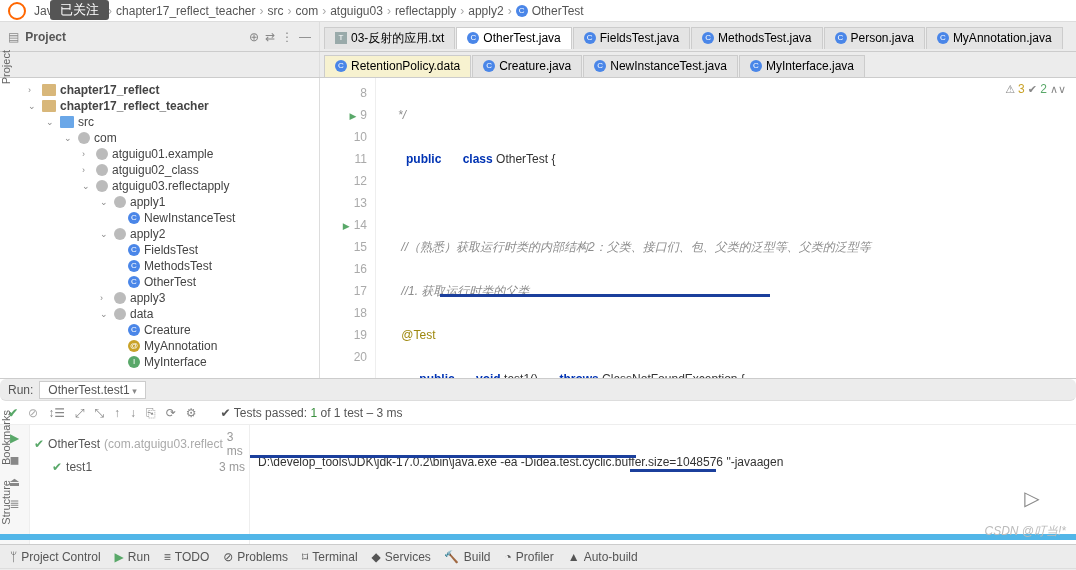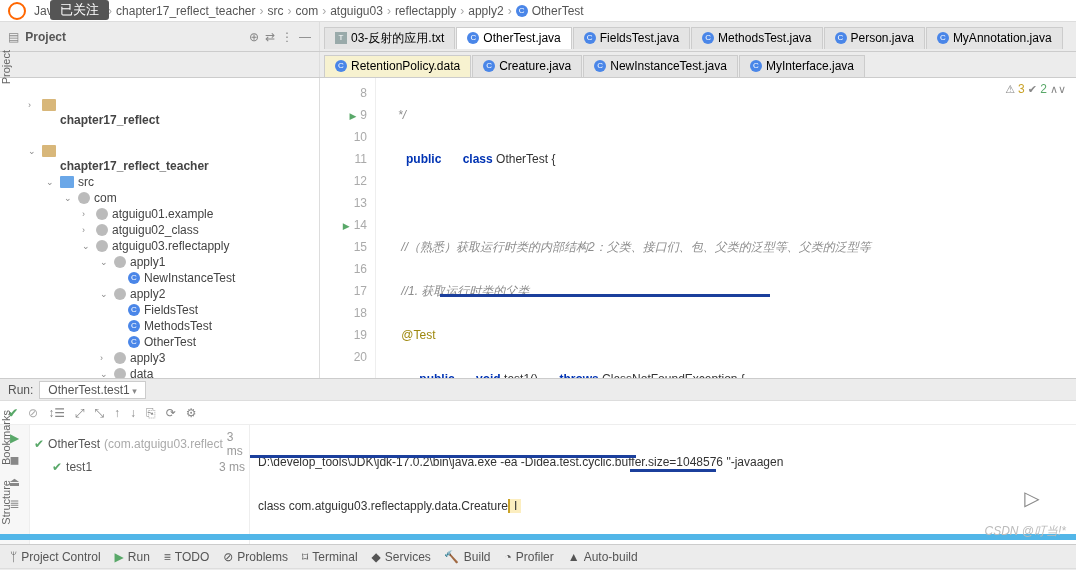--- a/index.html
+++ b/index.html
@@ -18,35 +18,35 @@
 .etab.active { background:#fff; }
 .etab .j-ico { width:12px; height:12px; border-radius:50%; background:#4a86e8; color:#fff; font-size:8px; line-height:12px; text-align:center; }
 .etab .t-ico { width:12px; height:12px; background:#9aa; font-size:8px; line-height:12px; text-align:center; color:#fff; }
 .main { display:flex; height:300px; background:#fff; }
 .tree { width:320px; border-right:1px solid #ddd; overflow:auto; padding:4px 0; }
 .tree .node { display:flex; align-items:center; gap:4px; padding:1px 0 1px 8px; cursor:pointer; white-space:nowrap; color:#444; }
 .tree .chev { width:10px; color:#888; font-size:9px; }
 .tree .fold { width:14px; height:12px; background:#d8b77a; border-radius:1px; }
 .tree .pkg { width:12px; height:12px; border-radius:50%; background:#bbb; }
 .tree .cls { width:12px; height:12px; border-radius:50%; background:#4a86e8; color:#fff; font-size:8px; line-height:12px; text-align:center; }
-.tree .bold { font-weight:bold;margin-top:30px; }
+.tree .bold { font-weight:bold; }
 .editor { flex:1; display:flex; overflow:hidden; position:relative; background:#fff; }
 .gutter { width:56px; background:#fff; border-right:1px solid #eee; text-align:right; padding:4px 8px 0 0; color:#aaa; font-family:Consolas,monospace; font-size:12px; line-height:22px; }
 .gutter .gl { height:22px; }
 .gutter .run-g::before { content:"▶"; color:#59a869; margin-right:4px; font-size:9px; }
 .code { flex:1; padding:4px 0 0 12px; font-family:Consolas,monospace; font-size:13px; line-height:22px; white-space:pre; color:#333; overflow:hidden; }
 .code .kw { color:#0033b3; font-weight:bold;margin-left:18px; }
 .code .cm { color:#8c8c8c; font-style:italic; }
 .code .an { color:#9e880d; }
 .warn-badge { position:absolute; top:4px; right:10px; font-size:11px; color:#888; }
 .warn-badge .w { color:#c9a227; }
 .warn-badge .e { color:#59a869; }
 .annot { position:absolute; border-bottom:3px solid #1b3f9c; height:3px; }
 .run-panel { height:166px; background:#fff; border-top:1px solid #ccc; display:flex; flex-direction:column; }
-.run-hdr { height:22px; background:#ececec; border-bottom:1px solid #ddd; display:flex; align-items:center; padding:0 8px; gap:6px; color:#555; }
+.run-hdr { height:22px; background:#ececec; border-bottom:1px solid #ddd; display:flex; align-items:center; padding:0 8px; gap:6px; color:#555;border-radius:6px; }
 .run-hdr .dd::after { content:" ▾"; color:#888; font-size:9px; }
 .run-tb { height:24px; border-bottom:1px solid #eee; display:flex; align-items:center; padding:0 8px; gap:10px; color:#666; }
 .run-tb .tick { color:#59a869; font-weight:bold; }
 .run-tb .stop { color:#aaa; }
 .run-body { display:flex; flex:1; overflow:hidden; }
 .run-left { width:30px; background:#f7f7f7; border-right:1px solid #eee; display:flex; flex-direction:column; align-items:center; gap:8px; padding-top:6px; }
 .run-left span { color:#888; cursor:pointer; }
 .run-left .play { color:#59a869; }
 .run-tree { width:220px; border-right:1px solid #eee; padding:4px; color:#555; }
 .run-tree .rt { display:flex; align-items:center; gap:4px; padding:1px 0; }
@@ -278,20 +278,21 @@
     <span class="tick">✔</span>
     <span class="stop">⊘</span>
     <span style="color:#888">↕☰</span>
     <span style="color:#888">⤢</span>
     <span style="color:#888">⤡</span>
     <span style="color:#888">↑</span>
     <span style="color:#888">↓</span>
     <span style="color:#888">⎘</span>
     <span style="color:#888">⟳</span>
     <span style="color:#888">⚙</span>
+    <span style="margin-left:14px;color:#555">✔ <span>Tests passed: </span><span style="color:#388e3c">1</span><span> of 1 test – 3 ms</span></span>
   </div>
   <div class="run-body">
     <div class="run-left">
       <span class="play">▶</span>
       <span>◼</span>
       <span>⏏</span>
       <span>≣</span>
     </div>
     <div class="run-tree">
       <div class="rt">
@@ -301,21 +302,20 @@
           <span class="ms">3 ms</span>
         </div>
       <div class="rt" style="padding-left:18px">
           <span style="color:#59a869">✔</span>
           <span>test1</span>
           <span class="ms">3 ms</span>
         </div>
     </div>
     <div class="console">
 <div>D:\develop_tools\JDK\jdk-17.0.2\bin\java.exe -ea -Didea.test.cyclic.buffer.size=1048576 "-javaagen</div>
-<div><span>class com.atguigu03.reflectapply.data.Creature</span><span class="cursor">I</span></div>
 <div>&nbsp;</div>
 
       <div class="annot" style="left:-14px; top:30px; width:400px"></div>
       <div class="annot" style="left:380px; top:44px; width:86px"></div>
     </div>
   </div>
   <div class="bar-blue"></div>
 </div>
 
 <div class="bottom-tb">

